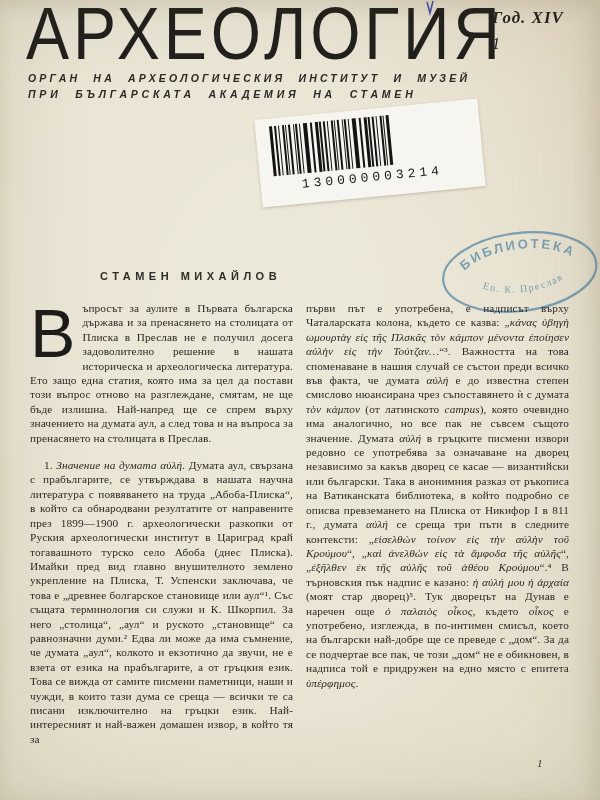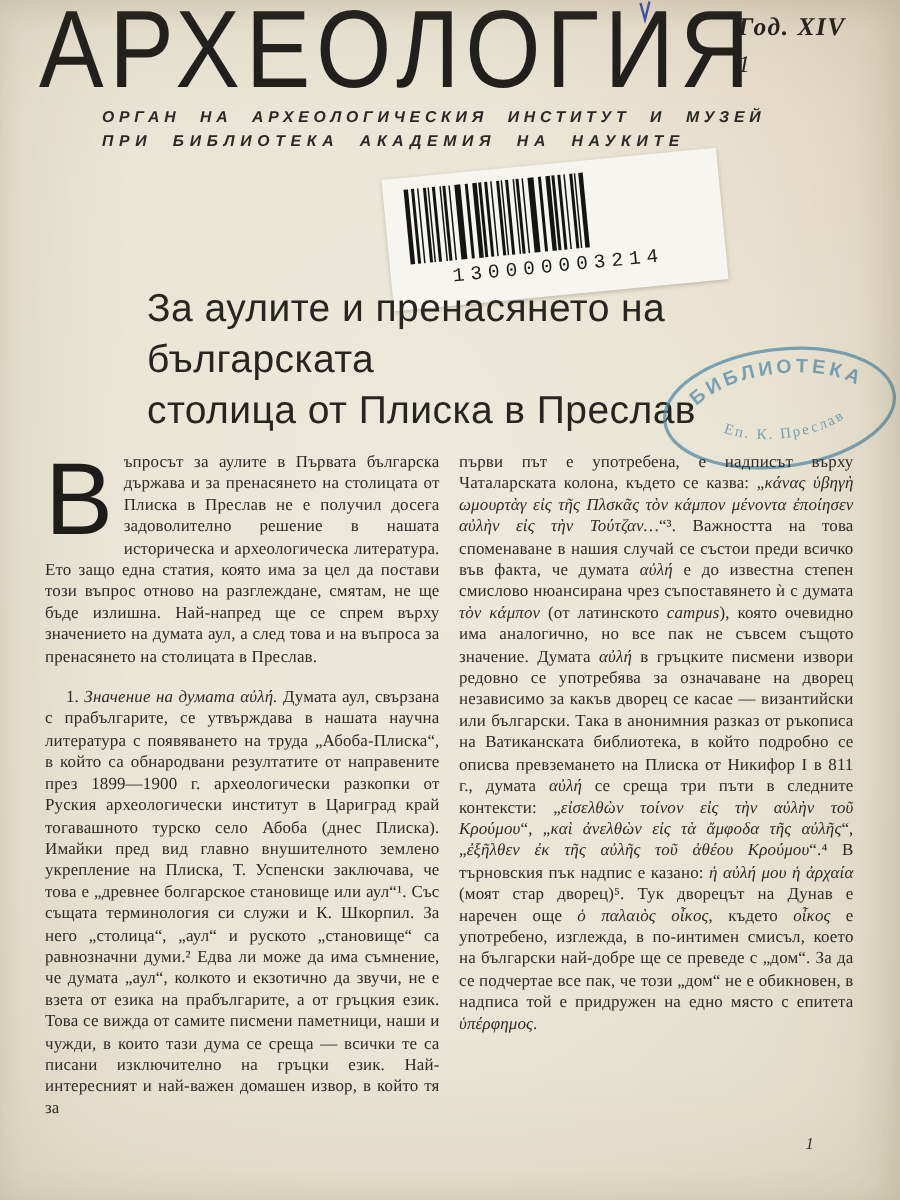--- a/index.html
+++ b/index.html
@@ -20,21 +20,21 @@
     font-family:"Liberation Sans", sans-serif; font-weight:400;
     font-size:68px; letter-spacing:4px; line-height:72px; color:#201f1c;
     transform:scale(0.95,1.08); transform-origin:left top; white-space:nowrap;
   }
   .mast-right { position:absolute; left:492px; top:8px; width:92px; text-align:left;
     font-family:"Liberation Serif", serif; font-style:italic; color:#24231f; }
   .mast-right .vol  { font-size:17px; font-weight:bold; letter-spacing:1px; }
   .mast-right .issue{ font-size:16px; margin-top:7px; }
   .mast-right .year { font-size:19px; font-weight:bold; letter-spacing:3px; margin-top:9px; }
   .sub { position:absolute; left:28px; font-family:"Liberation Sans", sans-serif;
-    font-style:italic; font-weight:bold; font-size:10.5px; color:#2a2926; white-space:nowrap;margin-left:40px; }
+    font-style:italic; font-weight:bold; font-size:10.5px; color:#2a2926; white-space:nowrap; }
   .sub1 { top:72px; letter-spacing:3.2px; word-spacing:7px; }
   .sub2 { top:88px; letter-spacing:3.8px; word-spacing:7px; }
   
   .pen-mark { position:absolute; left:423px; top:0px; }
   
   .barcode {
     position:absolute; left:258px; top:109px; width:224px; height:88px;
     background:#f6f5ef; transform:rotate(-5.5deg); box-shadow:0 1px 3px rgba(60,50,20,.25);
   }
   .bars { margin:8px 14px 0 14px; height:50px; display:flex; align-items:stretch; }
@@ -70,21 +70,21 @@
 <div class="page">
 
   <div class="mast-title">АРХЕОЛОГИЯ</div>
 
   <div class="mast-right">
     <div class="vol">Год. XIV</div>
     <div class="issue">1</div>
   </div>
 
   <div class="sub sub1">ОРГАН НА АРХЕОЛОГИЧЕСКИЯ ИНСТИТУТ И МУЗЕЙ</div>
-  <div class="sub sub2">ПРИ БИБЛИОТЕКА АКАДЕМИЯ НА НАУКИТЕ</div>
+  <div class="sub sub2">ПРИ БЪЛГАРСКАТА АКАДЕМИЯ НА СТАМЕН</div>
 
   <div class="pen-mark">
     <svg width="16" height="16" viewBox="0 0 16 16">
       <polyline points="4,2 7,13 10,1" fill="none" stroke="#4450b0" stroke-width="1.6"></polyline>
     </svg>
   </div>
 
   <div class="barcode">
     <div class="bars">
         <div class="bar" style="width: 3px; margin-right: 2px;"></div>
@@ -114,25 +114,22 @@
         <div class="bar" style="width: 2px; margin-right: 2px;"></div>
         <div class="bar" style="width: 2px; margin-right: 2px;"></div>
         <div class="bar" style="width: 1px; margin-right: 3px;"></div>
         <div class="bar" style="width: 2px; margin-right: 1px;"></div>
         <div class="bar" style="width: 1px; margin-right: 2px;"></div>
         <div class="bar" style="width: 3px; margin-right: 3px;"></div>
       </div>
     <div class="num">130000003214</div>
   </div>
 
-  <h1 class="title">
-    <span>За аулите и пренасянето на българската</span><br>
-    <span>столица от Плиска в Преслав</span>
-  </h1>
 
+  <div class="author">СТАМЕН МИХАЙЛОВ</div>
 
   <div class="stamp">
     <svg width="168" height="96" viewBox="0 0 168 96">
       <defs>
         <path id="arcT" d="M 22 54 A 62 29 0 0 1 146 54"></path>
         <path id="arcB" d="M 34 50 A 54 25 0 0 0 138 50"></path>
       </defs>
       <ellipse cx="84" cy="48" rx="77" ry="39" fill="none" stroke="#4f86a6" stroke-width="2.2"></ellipse>
       <text font-family="Liberation Sans, sans-serif" font-size="13" font-weight="bold" letter-spacing="2.5" fill="#4f86a6">
         <textPath href="#arcT" startOffset="50%" text-anchor="middle">БИБЛИОТЕКА</textPath>

